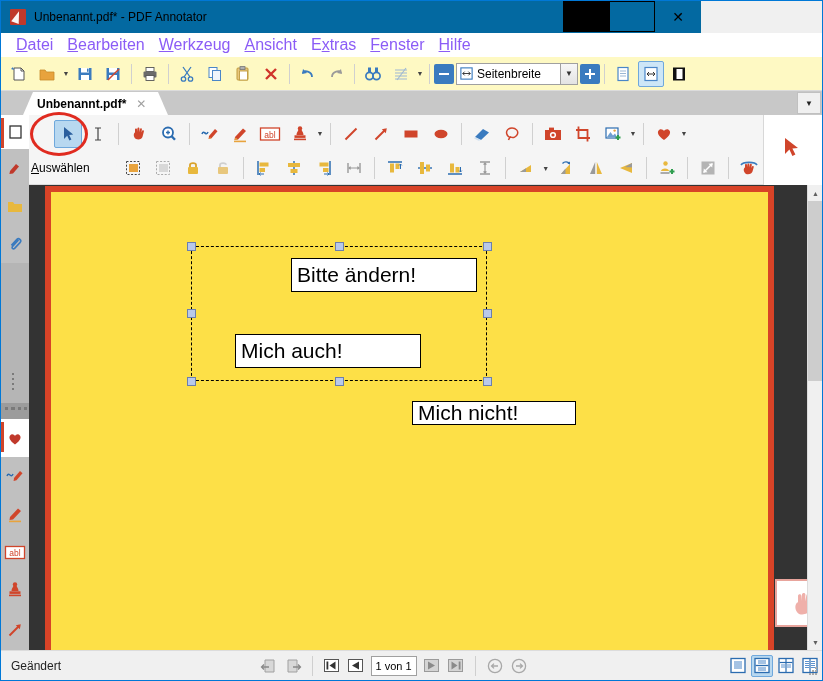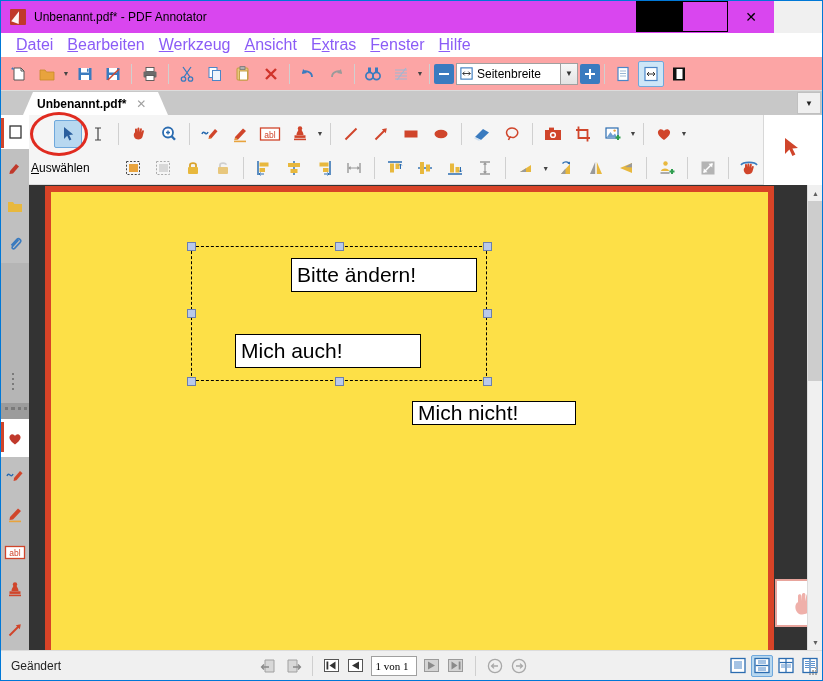--- a/index.html
+++ b/index.html
@@ -15,22 +15,22 @@
   #app {
     position: relative;
     width: 823px; height: 681px;
     border: 1px solid #0078d7;
     background: #f0f0f0;
     overflow: hidden;
   }
 
   
   .titlebar {
-    position:absolute; left:0; top:0; width:773px; height:32px;
-    background:#d946ef;
+    position:absolute; left:0; top:0; width:700px; height:32px;
+    background:#0369a1;
     display:flex; align-items:center;
   }
   .app-logo {
     width:16px; height:16px; margin-left:9px; margin-right:8px;
     position:relative; flex:none;
   }
   .app-logo .bk { position:absolute; left:0; top:0; width:16px; height:16px;
      background:#c0392b; border-radius:1px; }
   .app-logo .pen { position:absolute; left:3px; top:2px; width:0; height:0;
      border-left:4px solid transparent; border-right:4px solid transparent;
@@ -51,21 +51,21 @@
     background:#ffffff; display:flex; align-items:center; padding-left:8px;
   }
   .menu-item {
     font-size:16px; color:#8b5cf6; padding:3px 7px; white-space:nowrap; cursor:default;
   }
   .menu-item u { text-decoration:underline; }
 
   
   .toolbar-main {
     position:absolute; left:0; top:56px; width:821px; height:34px;
-    background:#fca5a5; border-bottom:1px solid #dcdcdc;
+    background:#fef9c3; border-bottom:1px solid #dcdcdc;
     display:flex; align-items:center; padding-left:4px;
   }
   .tb-btn {
     width:26px; height:26px; display:flex; align-items:center; justify-content:center;
     margin:0 1px; border:1px solid transparent; border-radius:2px; cursor:default;
     position:relative; flex:none;
   }
   .tb-sep { width:1px; height:20px; background:#d0d0d0; margin:0 4px; flex:none; }
   .tb-caret { width:10px; height:26px; display:flex; align-items:center; justify-content:center;
      font-size:7px; color:#444; cursor:default; flex:none; }
@@ -219,21 +219,21 @@
   .sb-text { font-size:12px; color:#222; margin-left:10px; }
   .sb-sep { width:1px; height:20px; background:#cfcfcf; margin:0 7px; }
   .sb-btn {
     width:22px; height:22px; display:flex; align-items:center; justify-content:center;
     margin:0 1px; border:1px solid transparent; border-radius:2px; flex:none; position:relative;
   }
   .sb-btn.act { background:#b8d8f0; border-color:#6fa8dc; }
   .page-field {
     width:46px; height:20px; background:#fff; border:1px solid #a0a0a0;
     display:flex; align-items:center; padding-left:4px; font-size:11px; color:#000;
-    margin:0 3px; flex:none;font-family:Liberation Serif, serif;
+    margin:0 3px; flex:none;
   }
   .grip {
     position:absolute; right:3px; bottom:3px; width:10px; height:10px;
   }
   .grip i { position:absolute; width:2px; height:2px; background:#a8a8a8; }
 
   svg { display:block; }
 </style>
 </head>
 <body>

